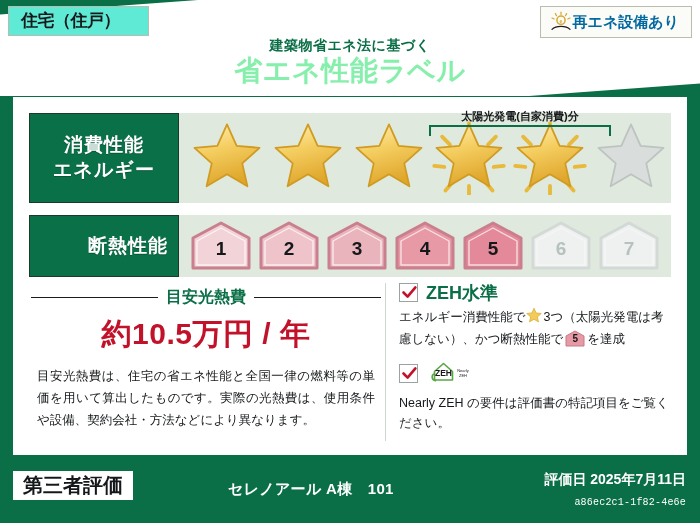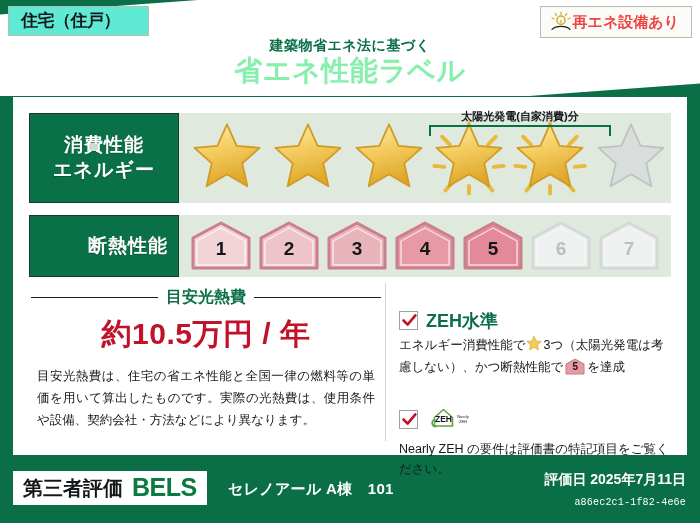--- a/index.html
+++ b/index.html
@@ -34,21 +34,21 @@
     font-size:17px;font-weight:bold;color:#15181a;
     letter-spacing:-0.5px;line-height:1;
   }
 
   
   .renew-badge{
     position:absolute;right:8px;top:6px;z-index:6;
     background:#fbfbf7;border:1px solid #b9bcae;
     padding:4px 12px 5px 8px;
     display:flex;align-items:center;
-    font-size:15px;font-weight:bold;color:#ef4444;
+    font-size:15px;font-weight:bold;color:#0369a1;
     line-height:1;
   }
   .sun-ico{width:24px;height:21px;display:block;}
 
   
   .title-wrap{
     position:absolute;left:0;top:38px;width:700px;z-index:5;
     text-align:center;
   }
   .title-sub{
@@ -151,21 +151,21 @@
   }
 
   
   .col-divider{
     position:absolute;left:372px;top:186px;width:1px;height:158px;
     background:#cfd6d0;
   }
 
   
   .zeh-col{position:absolute;left:386px;top:186px;width:272px;}
-  .zeh-item{margin-bottom:10px;margin-top:28px;}
+  .zeh-item{margin-bottom:10px;}
   .zeh-head{display:flex;align-items:center;gap:8px;}
   .chk{
     width:19px;height:19px;border:1px solid #9aa3a0;background:#fff;
     position:relative;flex:none;box-sizing:border-box;
   }
   .chk svg{position:absolute;left:1px;top:0px;}
   .zeh-title{
     font-size:18px;font-weight:bold;color:#0a6e47;line-height:1;
     letter-spacing:0px;white-space:nowrap;
   }
@@ -461,21 +461,20 @@
         </div>
         <div class="zeh-body">Nearly ZEH の要件は評価書の特記項目をご覧ください。</div>
       </div>
 
     </div>
   </div>
 
   <div class="footer">
     <div class="bels-chip">
       <span class="bels-jp">第三者評価</span>
-      <span class="bels-en">BELS</span>
     </div>
     <div class="bldg-name">セレノアール A棟　101</div>
     <div class="eval-wrap">
       <div class="eval-date">評価日 2025年7月11日</div>
       <div class="eval-id">a86ec2c1-1f82-4e6e</div>
     </div>
   </div>
 
 </div>
 

